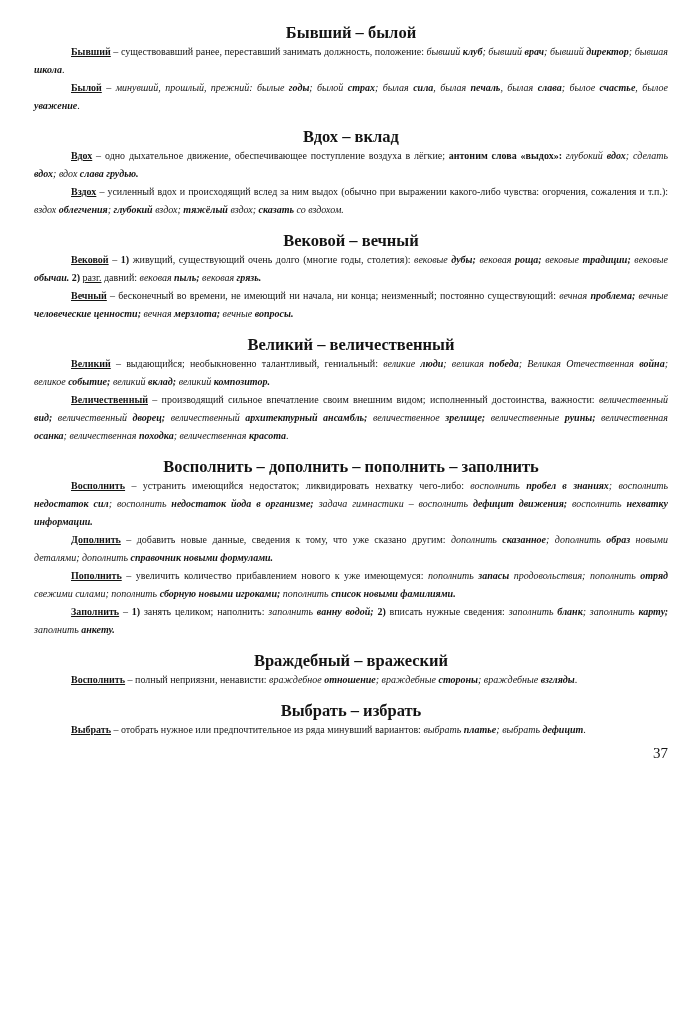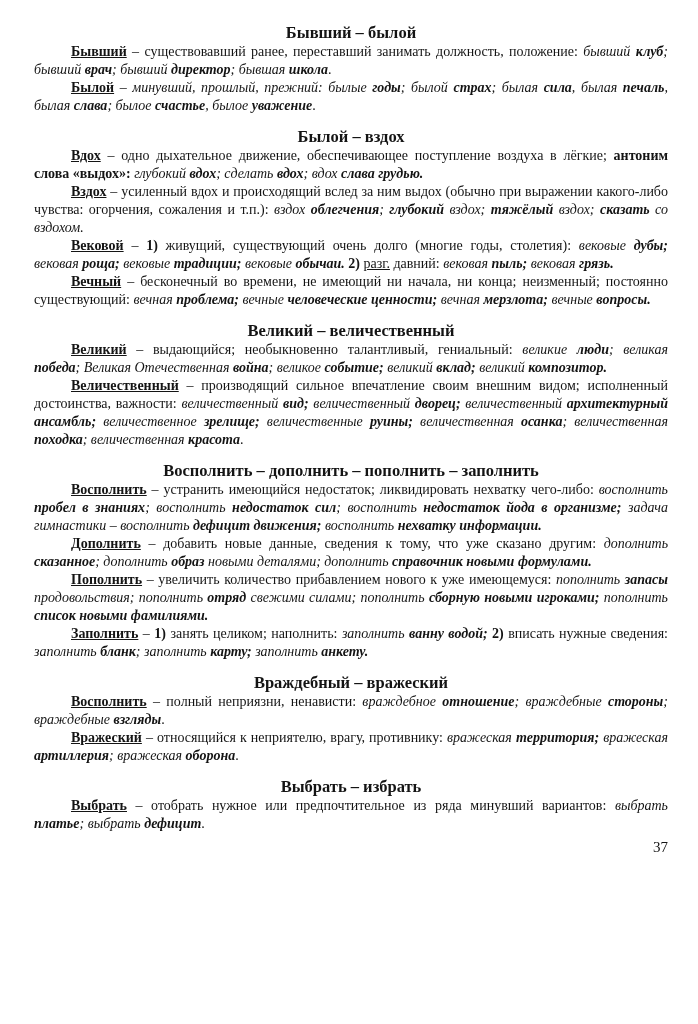--- a/index.html
+++ b/index.html
@@ -20,21 +20,21 @@
     text-align: center;
     font-size: 16.5px;
     line-height: 18px;
     font-weight: bold;
   }
   h2.section-title:first-child { margin-top: 0; }
   p.entry {
     margin: 0;
     text-align: justify;
     text-indent: 37px;
-    font-size: 14px;
+    font-size: 10px;
     line-height: 18px;
   }
   .hw { font-weight: bold; text-decoration: underline; }
   .b  { font-weight: bold; }
   .i  { font-style: italic; }
   .bi { font-weight: bold; font-style: italic; }
   .u  { text-decoration: underline; }
   .n  { }
   .page-number {
     margin-top: 5px;
@@ -44,33 +44,33 @@
   }
 </style>
 </head>
 <body>
 
 <div class="page" style="color: rgb(20, 20, 20); background: rgb(255, 255, 255);">
   <main id="sections">
       <h2 class="section-title">Бывший – былой</h2>
       <p class="entry"><span class="hw">Бывший</span><span class="n"> – существовавший ранее, переставший занимать должность, положение: </span><span class="i">бывший </span><span class="bi">клуб</span><span class="i">; бывший </span><span class="bi">врач</span><span class="i">; бывший </span><span class="bi">директор</span><span class="i">; бывшая </span><span class="bi">школа</span><span class="n">.</span></p>
       <p class="entry"><span class="hw">Былой</span><span class="n"> – </span><span class="i">минувший, прошлый, прежний: былые </span><span class="bi">годы</span><span class="i">; былой </span><span class="bi">страх</span><span class="i">; былая </span><span class="bi">сила</span><span class="i">, былая </span><span class="bi">печаль</span><span class="i">, былая </span><span class="bi">слава</span><span class="i">; былое </span><span class="bi">счастье</span><span class="i">, былое </span><span class="bi">уважение</span><span class="n">.</span></p>
-      <h2 class="section-title">Былой – вздох</h2>
+      <h2 class="section-title">Вдох – вклад</h2>
       <p class="entry"><span class="hw">Вдох</span><span class="n"> – одно дыхательное движение, обеспечивающее поступление воздуха в лёгкие; </span><span class="b">антоним слова «выдох»: </span><span class="i">глубокий </span><span class="bi">вдох</span><span class="i">; сделать </span><span class="bi">вдох</span><span class="i">; вдох </span><span class="bi">слава грудью.</span></p>
       <p class="entry"><span class="hw">Вздох</span><span class="n"> – усиленный вдох и происходящий вслед за ним выдох (обычно при выражении какого-либо чувства: огорчения, сожаления и т.п.): </span><span class="i">вздох </span><span class="bi">облегчения</span><span class="i">; </span><span class="bi">глубокий </span><span class="i">вздох</span><span class="i">; </span><span class="bi">тяжёлый </span><span class="i">вздох</span><span class="i">; </span><span class="bi">сказать </span><span class="i">со вздохом.</span></p>
+      <h2 class="section-title">Вековой – вечный</h2>
       <p class="entry"><span class="hw">Вековой</span><span class="n"> – </span><span class="b">1) </span><span class="n">живущий, существующий очень долго (многие годы, столетия): </span><span class="i">вековые </span><span class="bi">дубы; </span><span class="i">вековая </span><span class="bi">роща; </span><span class="i">вековые </span><span class="bi">традиции; </span><span class="i">вековые </span><span class="bi">обычаи. </span><span class="b">2) </span><span class="u">разг.</span><span class="n"> давний: </span><span class="i">вековая </span><span class="bi">пыль; </span><span class="i">вековая </span><span class="bi">грязь.</span></p>
       <p class="entry"><span class="hw">Вечный</span><span class="n"> – бесконечный во времени, не имеющий ни начала, ни конца; неизменный; постоянно существующий: </span><span class="i">вечная </span><span class="bi">проблема; </span><span class="i">вечные </span><span class="bi">человеческие ценности; </span><span class="i">вечная </span><span class="bi">мерзлота; </span><span class="i">вечные </span><span class="bi">вопросы.</span></p>
       <h2 class="section-title">Великий – величественный</h2>
       <p class="entry"><span class="hw">Великий</span><span class="n"> – выдающийся; необыкновенно талантливый, гениальный: </span><span class="i">великие </span><span class="bi">люди</span><span class="i">; великая </span><span class="bi">победа</span><span class="i">; Великая Отечественная </span><span class="bi">война</span><span class="i">; великое </span><span class="bi">событие; </span><span class="i">великий </span><span class="bi">вклад; </span><span class="i">великий </span><span class="bi">композитор.</span></p>
       <p class="entry"><span class="hw">Величественный</span><span class="n"> – производящий сильное впечатление своим внешним видом; исполненный достоинства, важности: </span><span class="i">величественный </span><span class="bi">вид; </span><span class="i">величественный </span><span class="bi">дворец; </span><span class="i">величественный </span><span class="bi">архитектурный ансамбль; </span><span class="i">величественное </span><span class="bi">зрелище; </span><span class="i">величественные </span><span class="bi">руины; </span><span class="i">величественная </span><span class="bi">осанка</span><span class="i">; величественная </span><span class="bi">походка</span><span class="i">; величественная </span><span class="bi">красота</span><span class="n">.</span></p>
       <h2 class="section-title">Восполнить – дополнить – пополнить – заполнить</h2>
       <p class="entry"><span class="hw">Восполнить</span><span class="n"> – устранить имеющийся недостаток; ликвидировать нехватку чего-либо: </span><span class="i">восполнить </span><span class="bi">пробел в знаниях</span><span class="i">; восполнить </span><span class="bi">недостаток сил</span><span class="i">; восполнить </span><span class="bi">недостаток йода в организме; </span><span class="i">задача гимнастики – восполнить </span><span class="bi">дефицит движения; </span><span class="i">восполнить </span><span class="bi">нехватку информации.</span></p>
       <p class="entry"><span class="hw">Дополнить</span><span class="n"> – добавить новые данные, сведения к тому, что уже сказано  другим: </span><span class="i">дополнить </span><span class="bi">сказанное</span><span class="i">; дополнить </span><span class="bi">образ </span><span class="i">новыми деталями; дополнить </span><span class="bi">справочник новыми формулами.</span></p>
       <p class="entry"><span class="hw">Пополнить</span><span class="n"> – увеличить количество прибавлением нового к уже имеющемуся: </span><span class="i">пополнить </span><span class="bi">запасы </span><span class="i">продовольствия; пополнить </span><span class="bi">отряд </span><span class="i">свежими силами; пополнить </span><span class="bi">сборную новыми игроками; </span><span class="i">пополнить </span><span class="bi">список новыми фамилиями.</span></p>
       <p class="entry"><span class="hw">Заполнить</span><span class="n"> – </span><span class="b">1) </span><span class="n">занять целиком; наполнить: </span><span class="i">заполнить </span><span class="bi">ванну водой; </span><span class="b">2) </span><span class="n">вписать нужные сведения: </span><span class="i">заполнить </span><span class="bi">бланк</span><span class="i">; заполнить </span><span class="bi">карту; </span><span class="i">заполнить </span><span class="bi">анкету.</span></p>
       <h2 class="section-title">Враждебный – вражеский</h2>
       <p class="entry"><span class="hw">Восполнить</span><span class="n"> – полный неприязни, ненависти: </span><span class="i">враждебное </span><span class="bi">отношение</span><span class="i">; враждебные </span><span class="bi">стороны</span><span class="i">; враждебные </span><span class="bi">взгляды</span><span class="n">.</span></p>
-      <p class="entry"><span class="hw">Вражеский</span><span class="n"> – относящийся к неприятелю, врагу, противнику: </span><span class="i">вражеская </span><span class="bi">территория; </span><span class="i">вражеская </span><span class="bi">артиллерия</span><span class="i">; вражеская </span><span class="bi">оборона</span><span class="n">.</span></p>
       <h2 class="section-title">Выбрать – избрать</h2>
       <p class="entry"><span class="hw">Выбрать</span><span class="n"> – отобрать нужное или предпочтительное из ряда минувший вариантов: </span><span class="i">выбрать </span><span class="bi">платье</span><span class="i">; выбрать  </span><span class="bi">дефицит</span><span class="n">.</span></p>
     </main>
   <div class="page-number">37</div>
 </div>
 
 </body></html>

